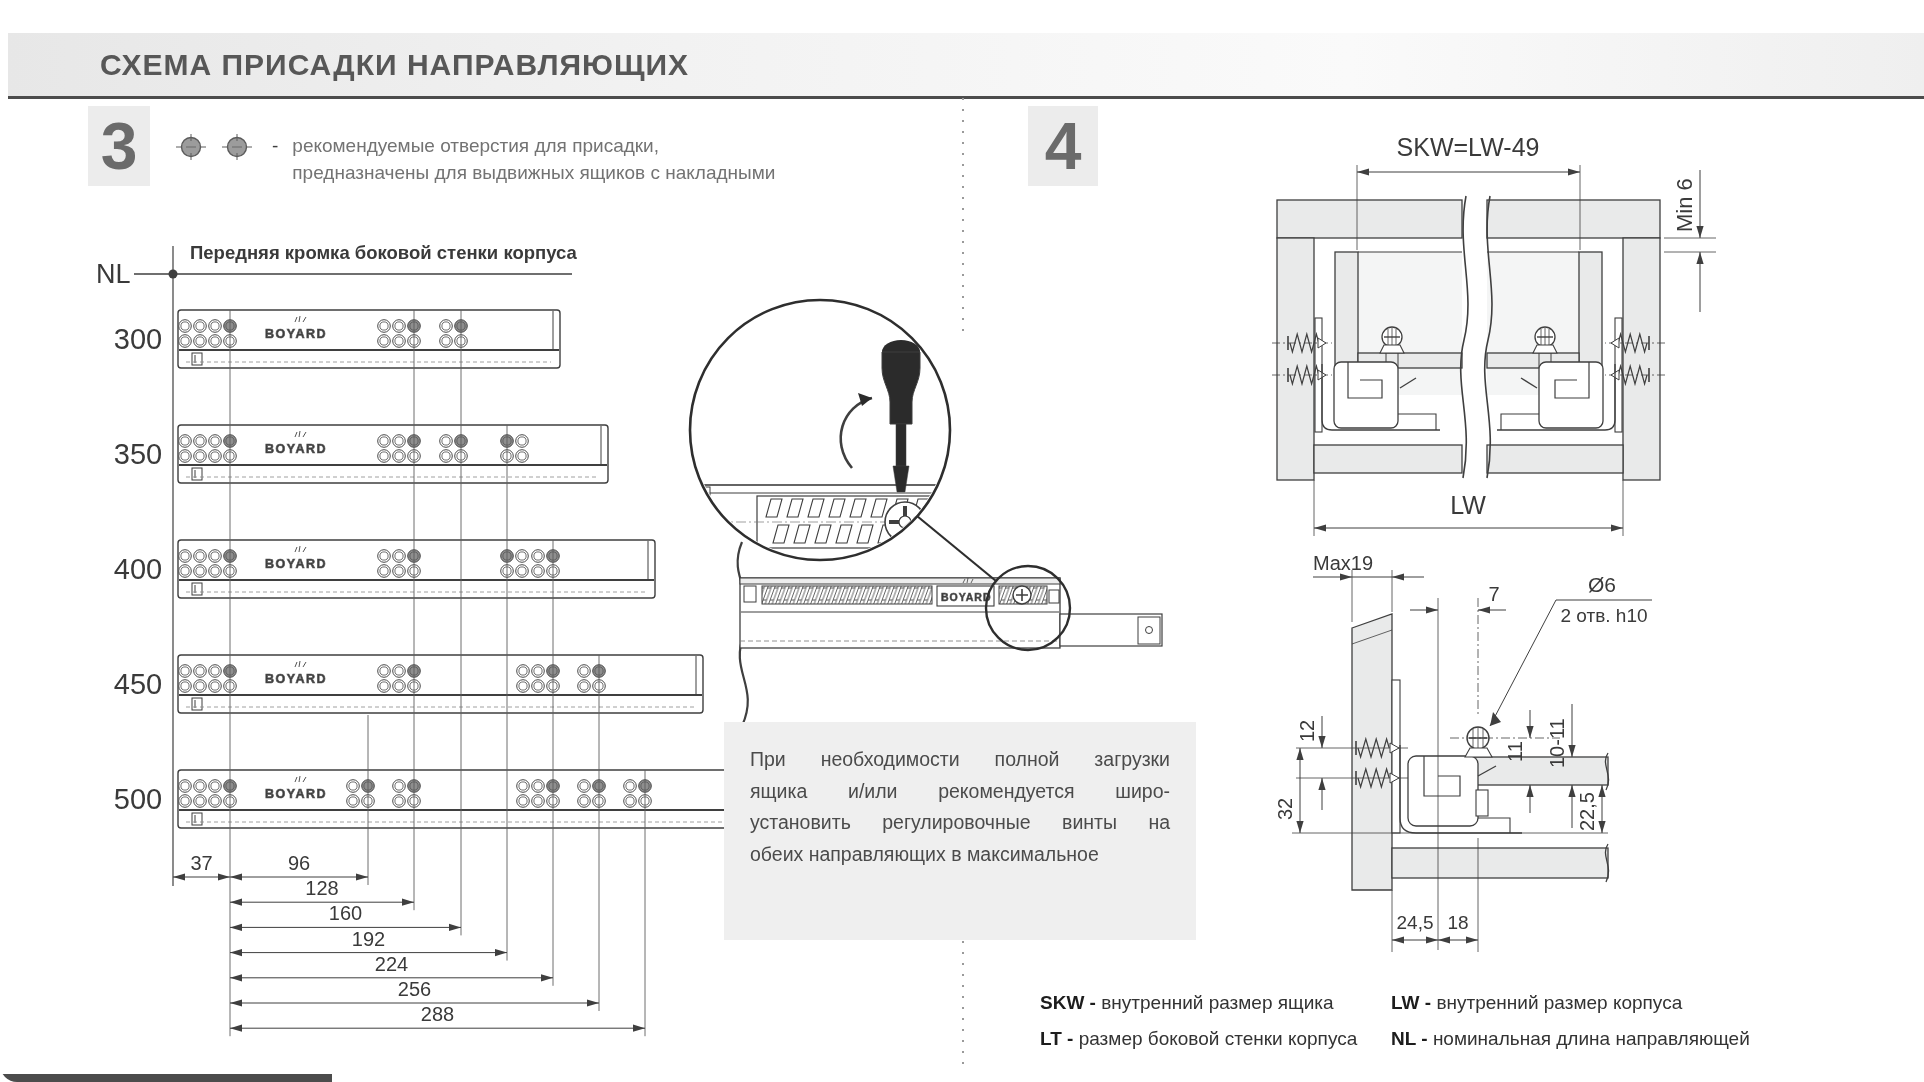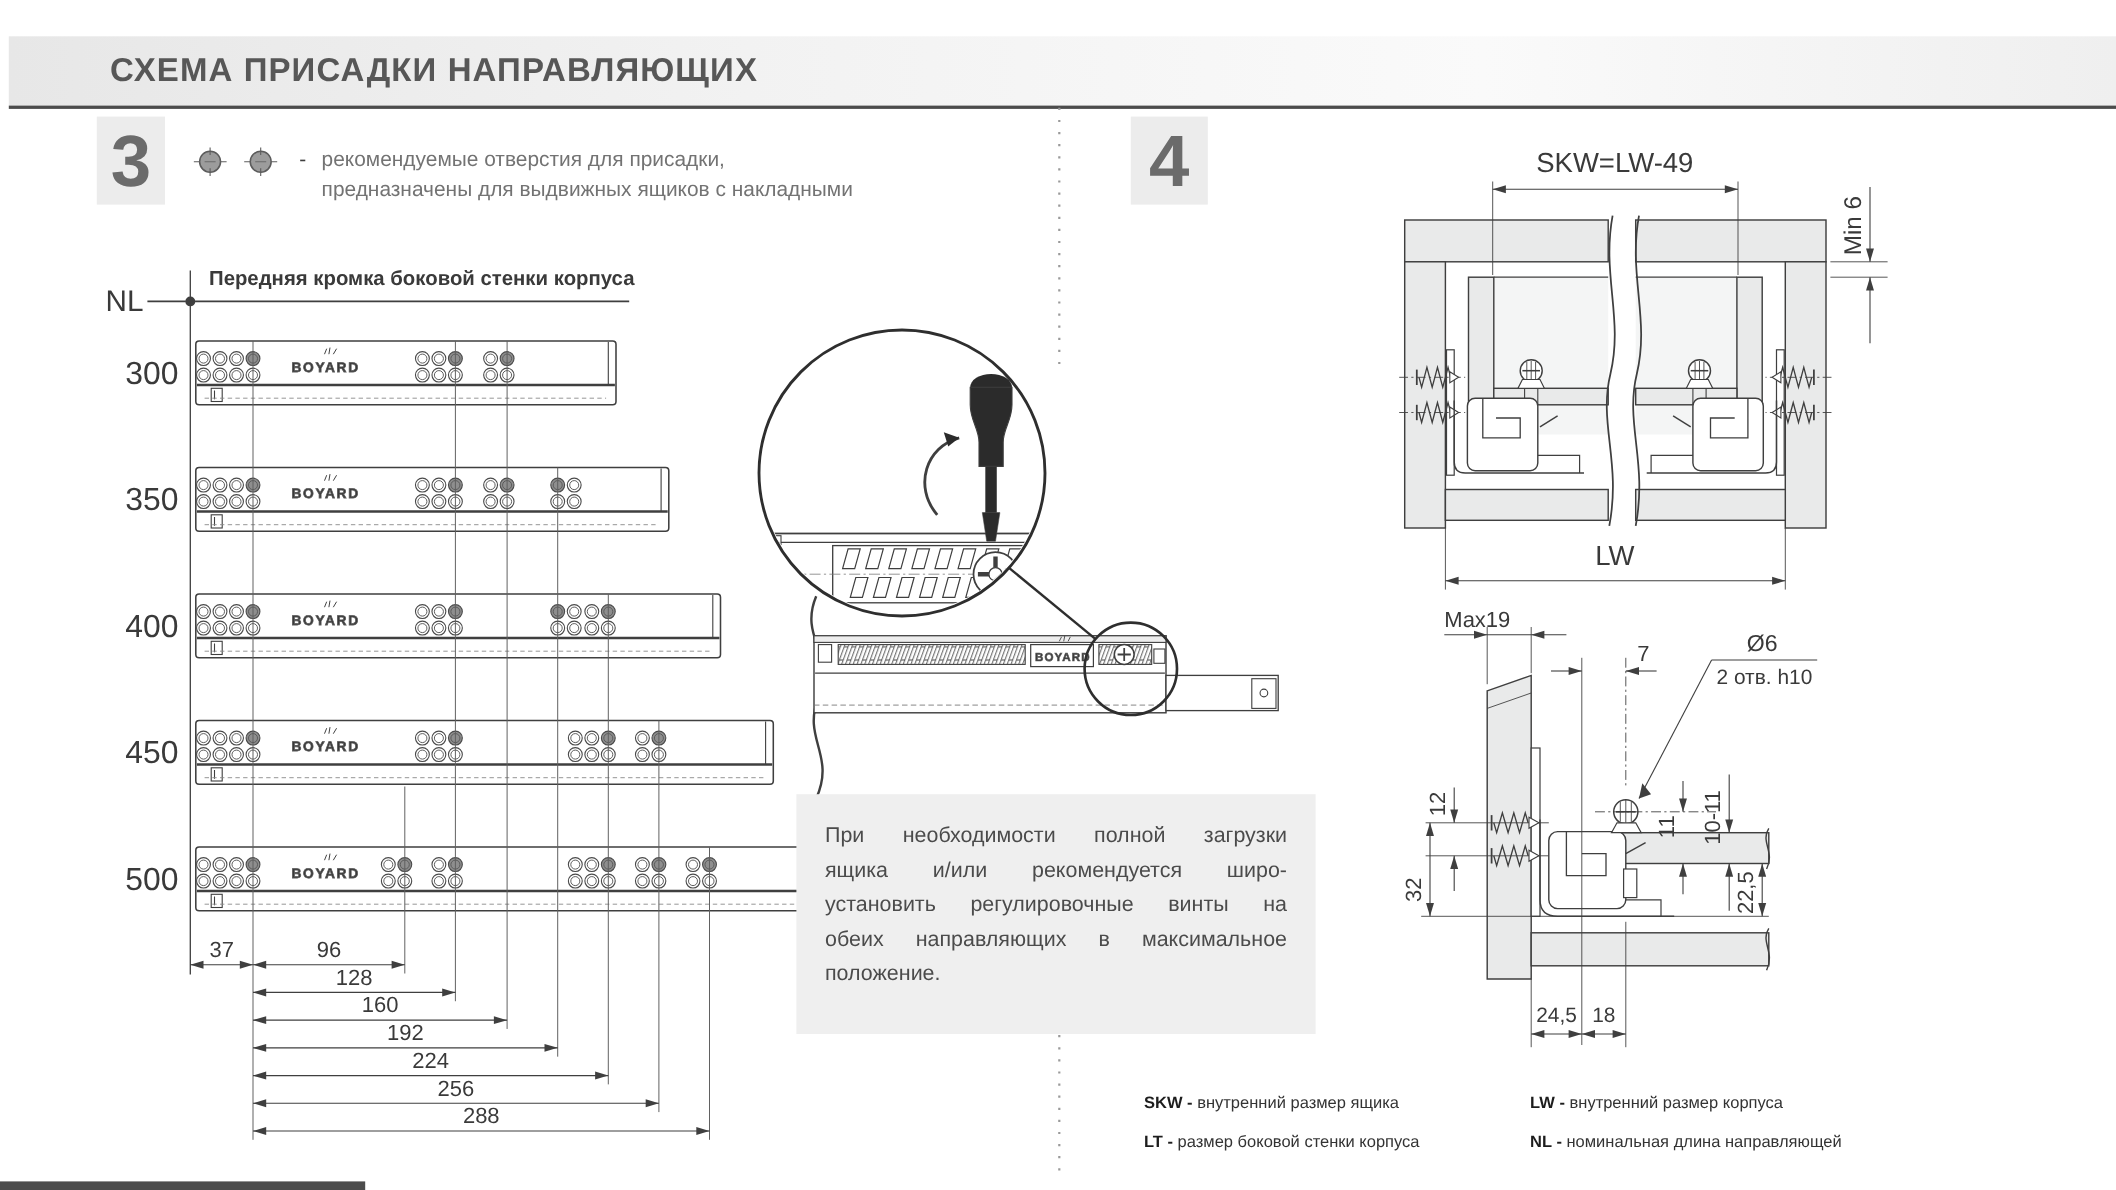--- a/index.html
+++ b/index.html
@@ -1,33 +1,33 @@
 <!DOCTYPE html>
 <html><head>
 <meta charset="utf-8">
 <style>
   html,body{margin:0;padding:0;background:#fff;}
   .page{position:relative;width:1924px;height:1082px;background:#fff;overflow:hidden;
-        font-family:"Liberation Sans", sans-serif;color:#3f3f3f;}
+        font-family:"Liberation Sans", sans-serif;color:#3f3f3f;border-radius:17px;}
   .band{position:absolute;left:8px;top:33px;right:0;height:63px;
         background:linear-gradient(90deg,#e7e7e7 0%,#f2f2f2 35%,#fafafa 70%,#efefef 100%);
         border-bottom:3px solid #4c4c4c;display:flex;align-items:center;}
   .band h1{margin:0 0 0 92px;font-size:30px;font-weight:bold;color:#575757;letter-spacing:1px;}
   .num-box{position:absolute;background:#ececec;display:flex;align-items:center;justify-content:center;
         font-weight:bold;color:#6b6b6b;}
   #box3{left:88px;top:106px;width:62px;height:80px;font-size:66px;}
   #box4{left:1028px;top:106px;width:70px;height:80px;font-size:66px;}
   .legend3{position:absolute;left:176px;top:132px;display:flex;align-items:flex-start;}
   .legend3 .txt{margin-left:14px;font-size:19px;line-height:27px;color:#737373;}
   .legend3 .dash{font-size:19px;margin-left:12px;line-height:27px;color:#3e3e3e;}
   .note{position:absolute;left:724px;top:722px;width:472px;height:218px;background:#efefef;
         box-sizing:border-box;padding:22px 26px;font-size:19.5px;line-height:31.5px;color:#4b4b4b;}
   .note div{text-align:justify;text-align-last:justify;}
   .note div:last-child{text-align-last:left;}
-  .flegend{position:absolute;top:985px;font-size:15px;line-height:36px;color:#333;}
+  .flegend{position:absolute;top:985px;font-size:19px;line-height:36px;color:#333;}
   #fl1{left:1040px;} #fl2{left:1391px;}
   .flegend b{color:#1d1d1d;}
   .bottom-bar{position:absolute;left:0;top:1074px;width:332px;height:8px;background:#4c4c4c;}
   svg#drawing{position:absolute;left:0;top:0;}
   svg text{font-family:"Liberation Sans", sans-serif;fill:#3a3a3a;}
 </style>
 </head>
 <body>
 
 <div class="page">
@@ -638,21 +638,20 @@
         <text x="1415" y="929" font-size="19" text-anchor="middle">24,5</text>
         <text x="1458" y="929" font-size="19" text-anchor="middle">18</text>
       </g>
     </svg>
 
   <div class="note">
     <div>При необходимости полной загрузки</div>
     <div>ящика и/или рекомендуется широ-</div>
     <div>установить регулировочные винты на</div>
     <div>обеих направляющих в максимальное</div>
-    <div>положение.</div>
   </div>
 
   <div class="flegend" id="fl1">
     <div><b>SKW -</b> <span>внутренний размер ящика</span></div>
     <div><b>LT -</b> <span>размер боковой стенки корпуса</span></div>
   </div>
   <div class="flegend" id="fl2">
     <div><b>LW -</b> <span>внутренний размер корпуса</span></div>
     <div><b>NL -</b> <span>номинальная длина направляющей</span></div>
   </div>

